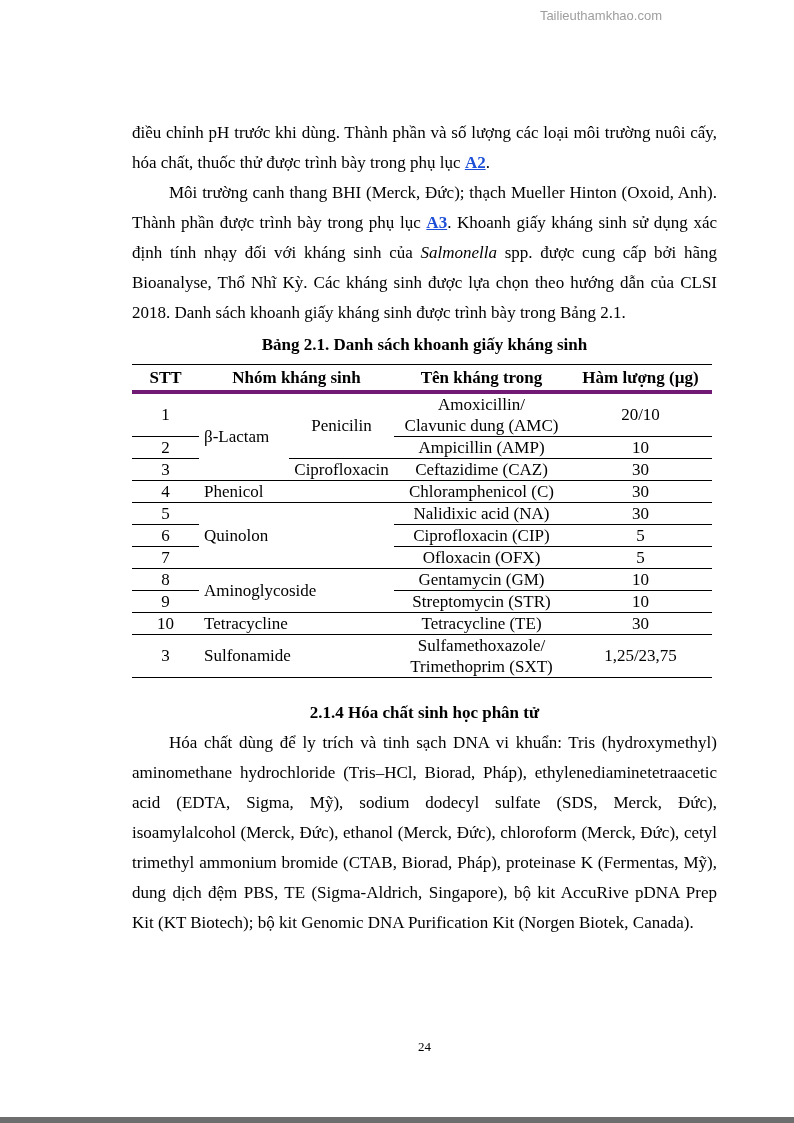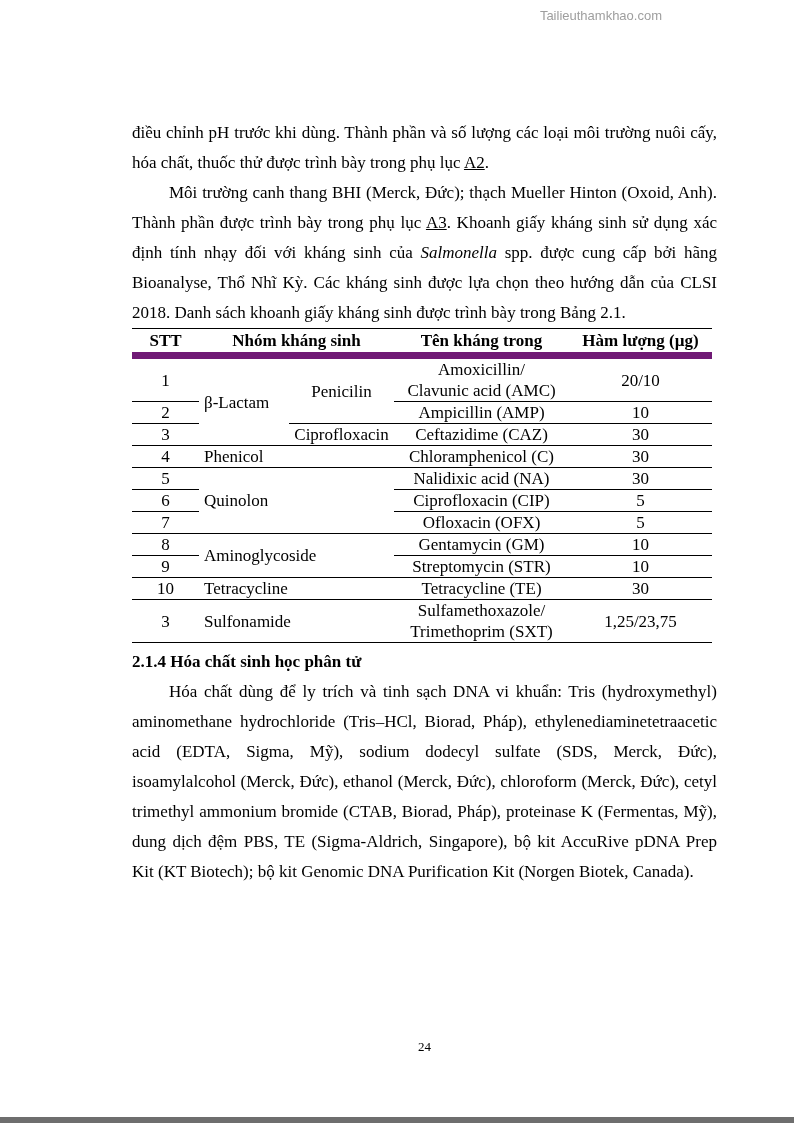--- a/index.html
+++ b/index.html
@@ -16,38 +16,38 @@
     font-size:13px; color:#9e9e9e; cursor:pointer;
   }
   .content {
     position:absolute; left:132px; top:118px; width:585px;
     font-size:17px; line-height:30px; text-align:justify;
   }
   .para { text-indent:37px; }
   .para.no-indent { text-indent:0; }
   .heading { font-size:17px; font-weight:bold; text-align:left; line-height:30px; }
   .heading .bi { font-style:italic; }
-  .link { color:#000000; text-decoration:underline; cursor:pointer; }
+  .link { color:#1d4ed8; text-decoration:underline; cursor:pointer;font-weight:bold; }
   .ital { font-style:italic; }
   .caption { font-weight:bold; text-align:center; text-indent:0; margin:2px 0 4px 0; }
 
   table.ab {
     width:580px; border-collapse:collapse; table-layout:fixed;
     font-size:17px; line-height:21px; margin:0;
   }
   table.ab th, table.ab td { padding:0 2px; vertical-align:middle; text-align:center; }
   table.ab thead th {
     font-weight:bold; height:27px;
-    border-top:1px solid #000; border-bottom:7px solid #701a75;
+    border-top:1px solid #000; border-bottom:4px solid #701a75;
   }
   table.ab td { height:22px; border-bottom:1px solid #000; }
   table.ab td.group { text-align:left; padding-left:5px; }
   table.ab td.name { white-space:pre-line; }
 
-  .h214 { margin-top:4px; }
+  .h214 { margin-top:20px;text-align:center; }
 
   .page-number {
     position:absolute; bottom:68px; left:132px; width:585px;
     text-align:center; font-size:13px;
   }
   .page-edge {
     position:absolute; left:0; bottom:0; width:794px; height:6px;
     background:#6e6e6e;
   }
 </style>
@@ -58,20 +58,21 @@
 
   <div class="watermark">Tailieuthamkhao.com</div>
 
   <div class="content">
 
     <p class="para no-indent"><span>điều chỉnh pH trước khi dùng. Thành phần và số lượng các loại môi trường nuôi cấy, hóa chất, thuốc thử được trình bày trong phụ lục </span><a class="link">A2</a><span>.</span></p>
 
 
     <p class="para"><span>Môi trường canh thang BHI (Merck, Đức); thạch Mueller Hinton (Oxoid, Anh). Thành phần được trình bày trong phụ lục </span><a class="link">A3</a><span>. Khoanh giấy kháng sinh sử dụng xác định tính nhạy đối với kháng sinh của </span><span class="ital">Salmonella</span><span> spp. được cung cấp bởi hãng Bioanalyse, Thổ Nhĩ Kỳ. Các kháng sinh được lựa chọn theo hướng dẫn của CLSI 2018. Danh sách khoanh giấy kháng sinh được trình bày trong Bảng 2.1.</span></p>
 
+    <div class="caption">Bảng 2.1. Danh sách khoanh giấy kháng sinh</div>
 
     <table class="ab">
       <colgroup>
         <col style="width:67px">
           <col style="width:90px">
           <col style="width:105px">
           <col style="width:175px">
           <col style="width:143px">
       </colgroup>
       <thead>
@@ -81,21 +82,21 @@
           <th>Tên kháng trong</th>
           <th>Hàm lượng (µg)</th>
         </tr>
       </thead>
       <tbody>
         <tr>
           <td>1</td>
           <td rowspan="3" class="group">β-Lactam</td>
           <td rowspan="2">Penicilin</td>
           <td class="name">Amoxicillin/
-Clavunic acid (AMC)</td>
+Clavunic dung (AMC)</td>
           <td>20/10</td>
         </tr>
         <tr>
           <td>2</td>
           <td class="name">Ampicillin (AMP)</td>
           <td>10</td>
         </tr>
         <tr>
           <td>3</td>
           <td>Ciprofloxacin</td>

